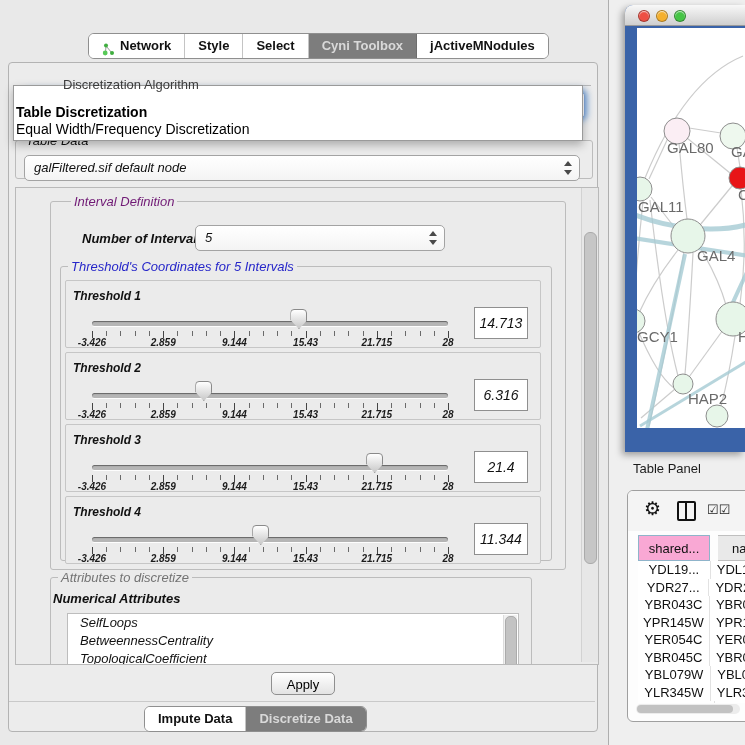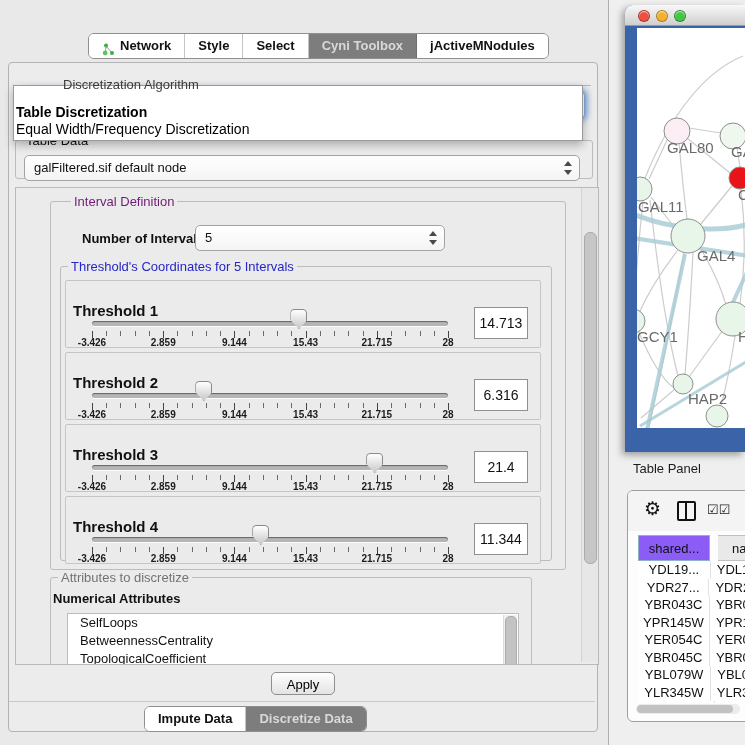--- a/index.html
+++ b/index.html
@@ -18,38 +18,38 @@
   .net-tab-icon{width:13px;height:13px;display:inline-block;}
   .cp-main{position:absolute;left:8px;top:62px;width:588px;height:668px;background:#ececec;border:1px solid #b3b3b3;border-radius:4px;}
   
   .algo-top-line{position:absolute;left:6px;top:22px;width:576px;border-top:1px solid #b9b9b9;}
   .algo-legend{position:absolute;left:26px;top:14px;font-size:13px;color:#3c3c3c;z-index:12;margin-left:28px;}
   .algo-combo{position:absolute;left:16px;top:28px;width:558px;height:26px;background:#fff;border:1px solid #86abdd;border-radius:5px;box-shadow:0 0 6px 2px rgba(88,148,221,.85);z-index:1;}
   .algo-popup{position:absolute;left:4px;top:22px;width:568px;height:54px;background:#ffffff;border:1px solid #9a9a9a;box-shadow:0 4px 9px rgba(0,0,0,.28);z-index:6;}
   .popup-hint{position:absolute;left:0;top:2px;width:100%;text-align:center;font-size:13px;color:#b5b5b5;}
   .popup-opt1{position:absolute;left:2px;top:18px;font-size:14px;font-weight:bold;color:#000;}
   .popup-opt2{position:absolute;left:2px;top:35px;font-size:14px;color:#000;}
-  fieldset{position:absolute;margin:0;padding:0;border:1px solid #bcbcbc;border-radius:3px;background:transparent;}
+  fieldset{position:absolute;margin:0;padding:0;border:1px solid #bcbcbc;border-radius:3px;background:transparent;font-style:italic;}
   legend{margin-left:7px;padding:0 3px;font-size:13px;color:#111;}
   .tabledata-fs{left:6px;top:70px;width:576px;height:44px;}
   .combo{position:absolute;background:linear-gradient(#ffffff,#f4f4f4);border:1px solid #a3a3a3;border-radius:5px;font-size:13px;color:#111;}
   .combo .val{position:absolute;left:9px;top:4px;}
   .spinner{position:absolute;right:7px;top:50%;width:8px;height:14px;transform:translateY(-50%);}
   .spinner::before{content:"";position:absolute;left:0;top:0;border-left:4px solid transparent;border-right:4px solid transparent;border-bottom:5px solid #4a4a4a;}
   .spinner::after{content:"";position:absolute;left:0;bottom:0;border-left:4px solid transparent;border-right:4px solid transparent;border-top:5px solid #4a4a4a;}
   .tabledata-combo{left:8px;top:7px;width:554px;height:24px;}
   .scrollpane{position:absolute;left:6px;top:124px;width:582px;height:476px;background:#ebebeb;border:1px solid #b9b9b9;overflow:hidden;}
   .interval-fs{left:34px;top:6px;width:514px;height:374px;}
   .interval-fs>legend{color:#701a75;margin-left:20px;}
   .noi-label{position:absolute;left:31px;top:22px;font-size:13px;font-weight:bold;}
   .noi-combo{left:144px;top:16px;width:248px;height:24px;}
   .thr-fs{left:9px;top:50px;width:490px;height:300px;}
   .thr-fs>legend{color:#2626c9;}
   .thr-box{position:absolute;left:4px;width:474px;height:66px;background:#ebebeb;border:1px solid #c6c6c6;border-radius:2px;}
-  .thr-label{position:absolute;left:7px;top:21px;font-size:15px;font-weight:bold;}
+  .thr-label{position:absolute;left:7px;top:8px;font-size:12px;font-weight:bold;}
   .thr-track{position:absolute;left:26px;top:40px;width:356px;height:5px;border-radius:3px;background:#b5b5b5;box-shadow:inset 0 1px 1px rgba(0,0,0,.45),0 1px 0 #fdfdfd;}
   .thr-handle{position:absolute;top:28px;width:15px;height:18px;background:linear-gradient(#ffffff,#c9c9c9);border:1px solid #8a8a8a;border-radius:4px 4px 2px 2px;clip-path:polygon(0 0,100% 0,100% 55%,50% 100%,0 55%);}
   .tick{position:absolute;top:50px;width:1px;height:5px;background:#6a6a6a;}
   .tick.major{height:7px;background:#444;}
   .thr-ticklabel{position:absolute;top:56px;transform:translateX(-50%);font-size:10px;font-weight:bold;color:#1b1b1b;white-space:nowrap;}
   .thr-value{position:absolute;left:408px;top:26px;width:52px;height:30px;line-height:30px;text-align:center;background:#fff;border:1px solid #8f8f8f;font-size:14px;}
   .attr-fs{left:34px;top:382px;width:480px;height:100px;}
   .attr-fs>legend{color:#737373;}
   .attr-subtitle{position:absolute;left:2px;top:6px;font-size:13px;font-weight:bold;}
   .attr-list{position:absolute;left:16px;top:28px;width:450px;height:70px;background:#fff;border:1px solid #bdbdbd;overflow:hidden;}
@@ -71,21 +71,21 @@
   .light.green{left:49px;background:#45c545;}
   .net-canvas{position:absolute;left:12px;top:23px;width:108px;height:400px;background:#fff;}
   .tp-label{position:absolute;left:633px;top:461px;font-size:13px;color:#1c1c1c;}
   .table-window{position:absolute;left:627px;top:490px;width:118px;height:230px;background:#fdfdfd;border:1px solid #9f9f9f;border-radius:6px 0 0 6px;overflow:hidden;}
   .tw-toolbar{position:absolute;left:0;top:0;width:118px;height:40px;background:#f4f4f4;}
   .gear-icon{position:absolute;left:16px;top:6px;font-size:19px;color:#111;}
   .cols-icon{position:absolute;left:49px;top:10px;width:15px;height:16px;border:2px solid #111;border-radius:2px;}
   .cols-icon::after{content:"";position:absolute;left:6px;top:0;width:2px;height:16px;background:#111;}
   .check-icons{position:absolute;left:79px;top:11px;font-size:13px;color:#222;letter-spacing:0px;}
   .tp-th{position:absolute;top:44px;height:26px;line-height:26px;font-size:13px;text-align:center;box-sizing:border-box;}
-  .tp-th1{left:10px;width:72px;background:#8b5cf6;border:1px solid #8fb4ca;}
+  .tp-th1{left:10px;width:72px;background:#f9a8d4;border:1px solid #8fb4ca;}
   .tp-th2{left:90px;width:60px;background:#e9e9e9;border:1px solid #bfbfbf;border-left:none;text-align:left;padding-left:14px;}
   .tp-rows{position:absolute;left:10px;top:70px;width:108px;height:142px;overflow:hidden;background:#fff;}
   .tp-row{display:flex;height:17.5px;line-height:17.5px;font-size:13px;}
   .tp-c1{width:80px;text-align:center;border-right:1px solid #e2e2e2;overflow:hidden;white-space:nowrap;}
   .tp-c2{padding-left:6px;overflow:hidden;white-space:nowrap;}
   .tw-hscroll{position:absolute;left:8px;top:213px;width:104px;height:10px;background:#ececec;border-radius:5px;}
   .tw-hthumb{position:absolute;left:1px;top:1px;width:96px;height:8px;background:#c2c2c2;border-radius:4px;}
 </style>
 </head>
 <body>

